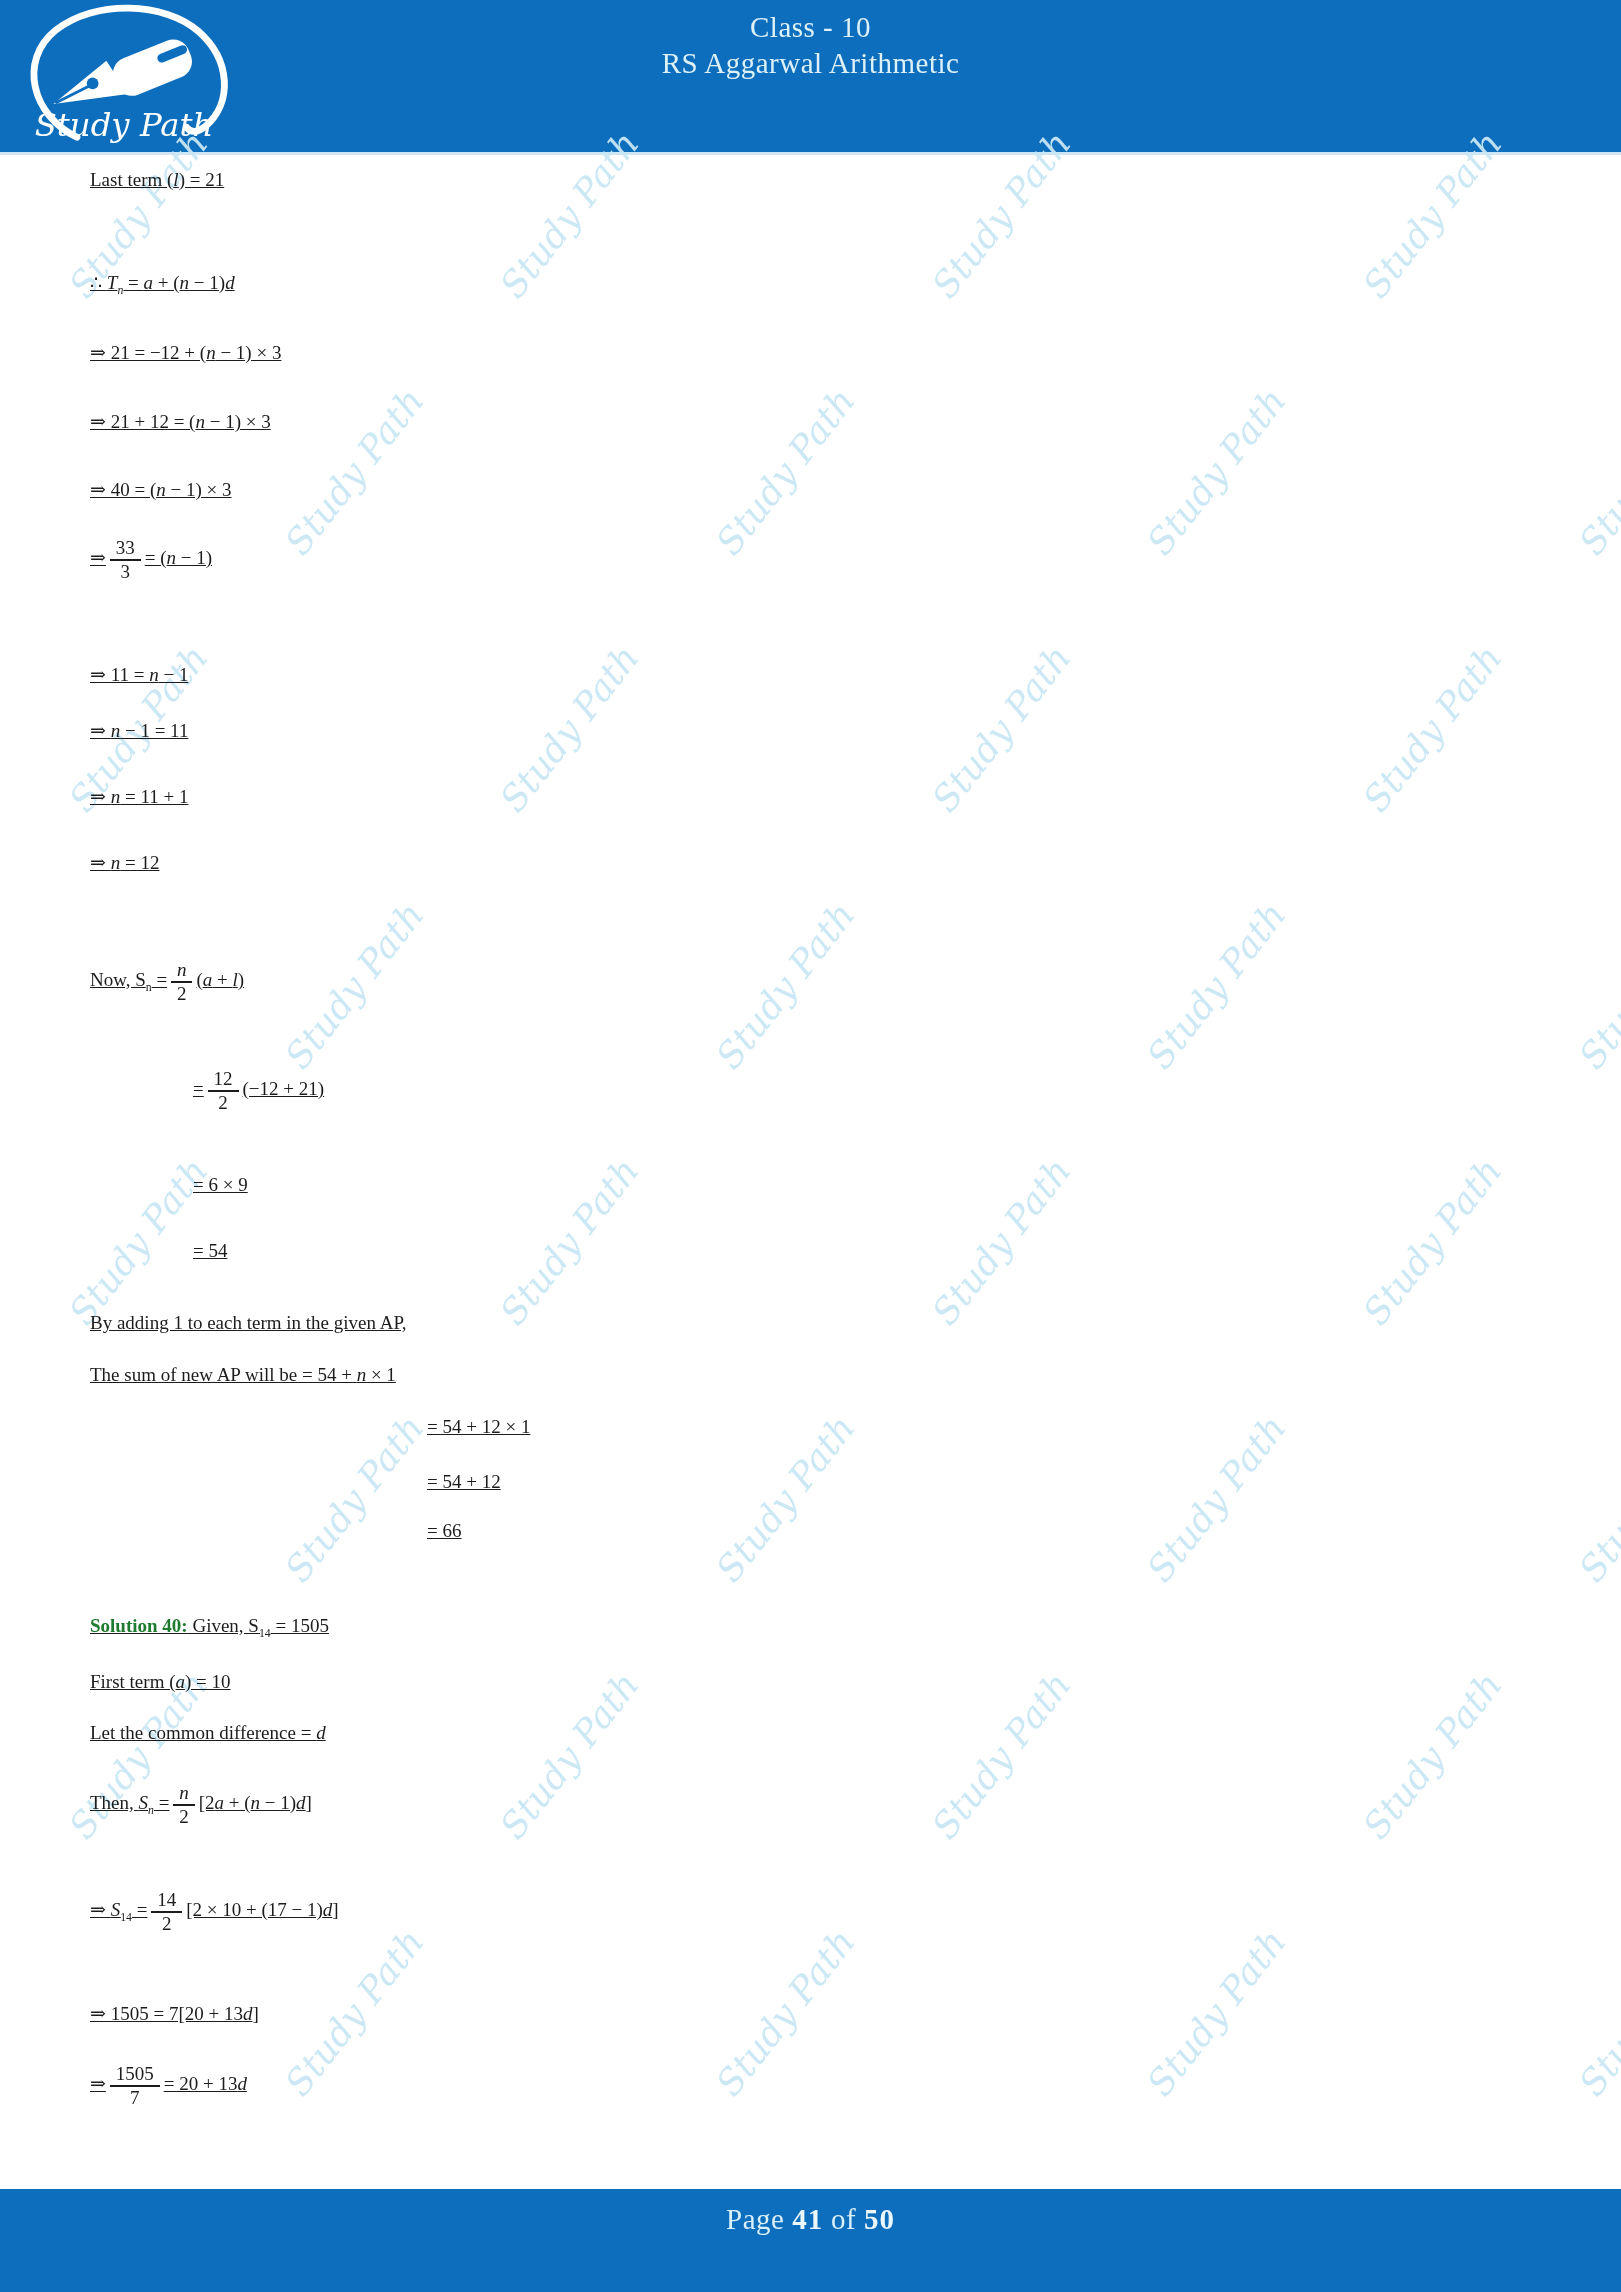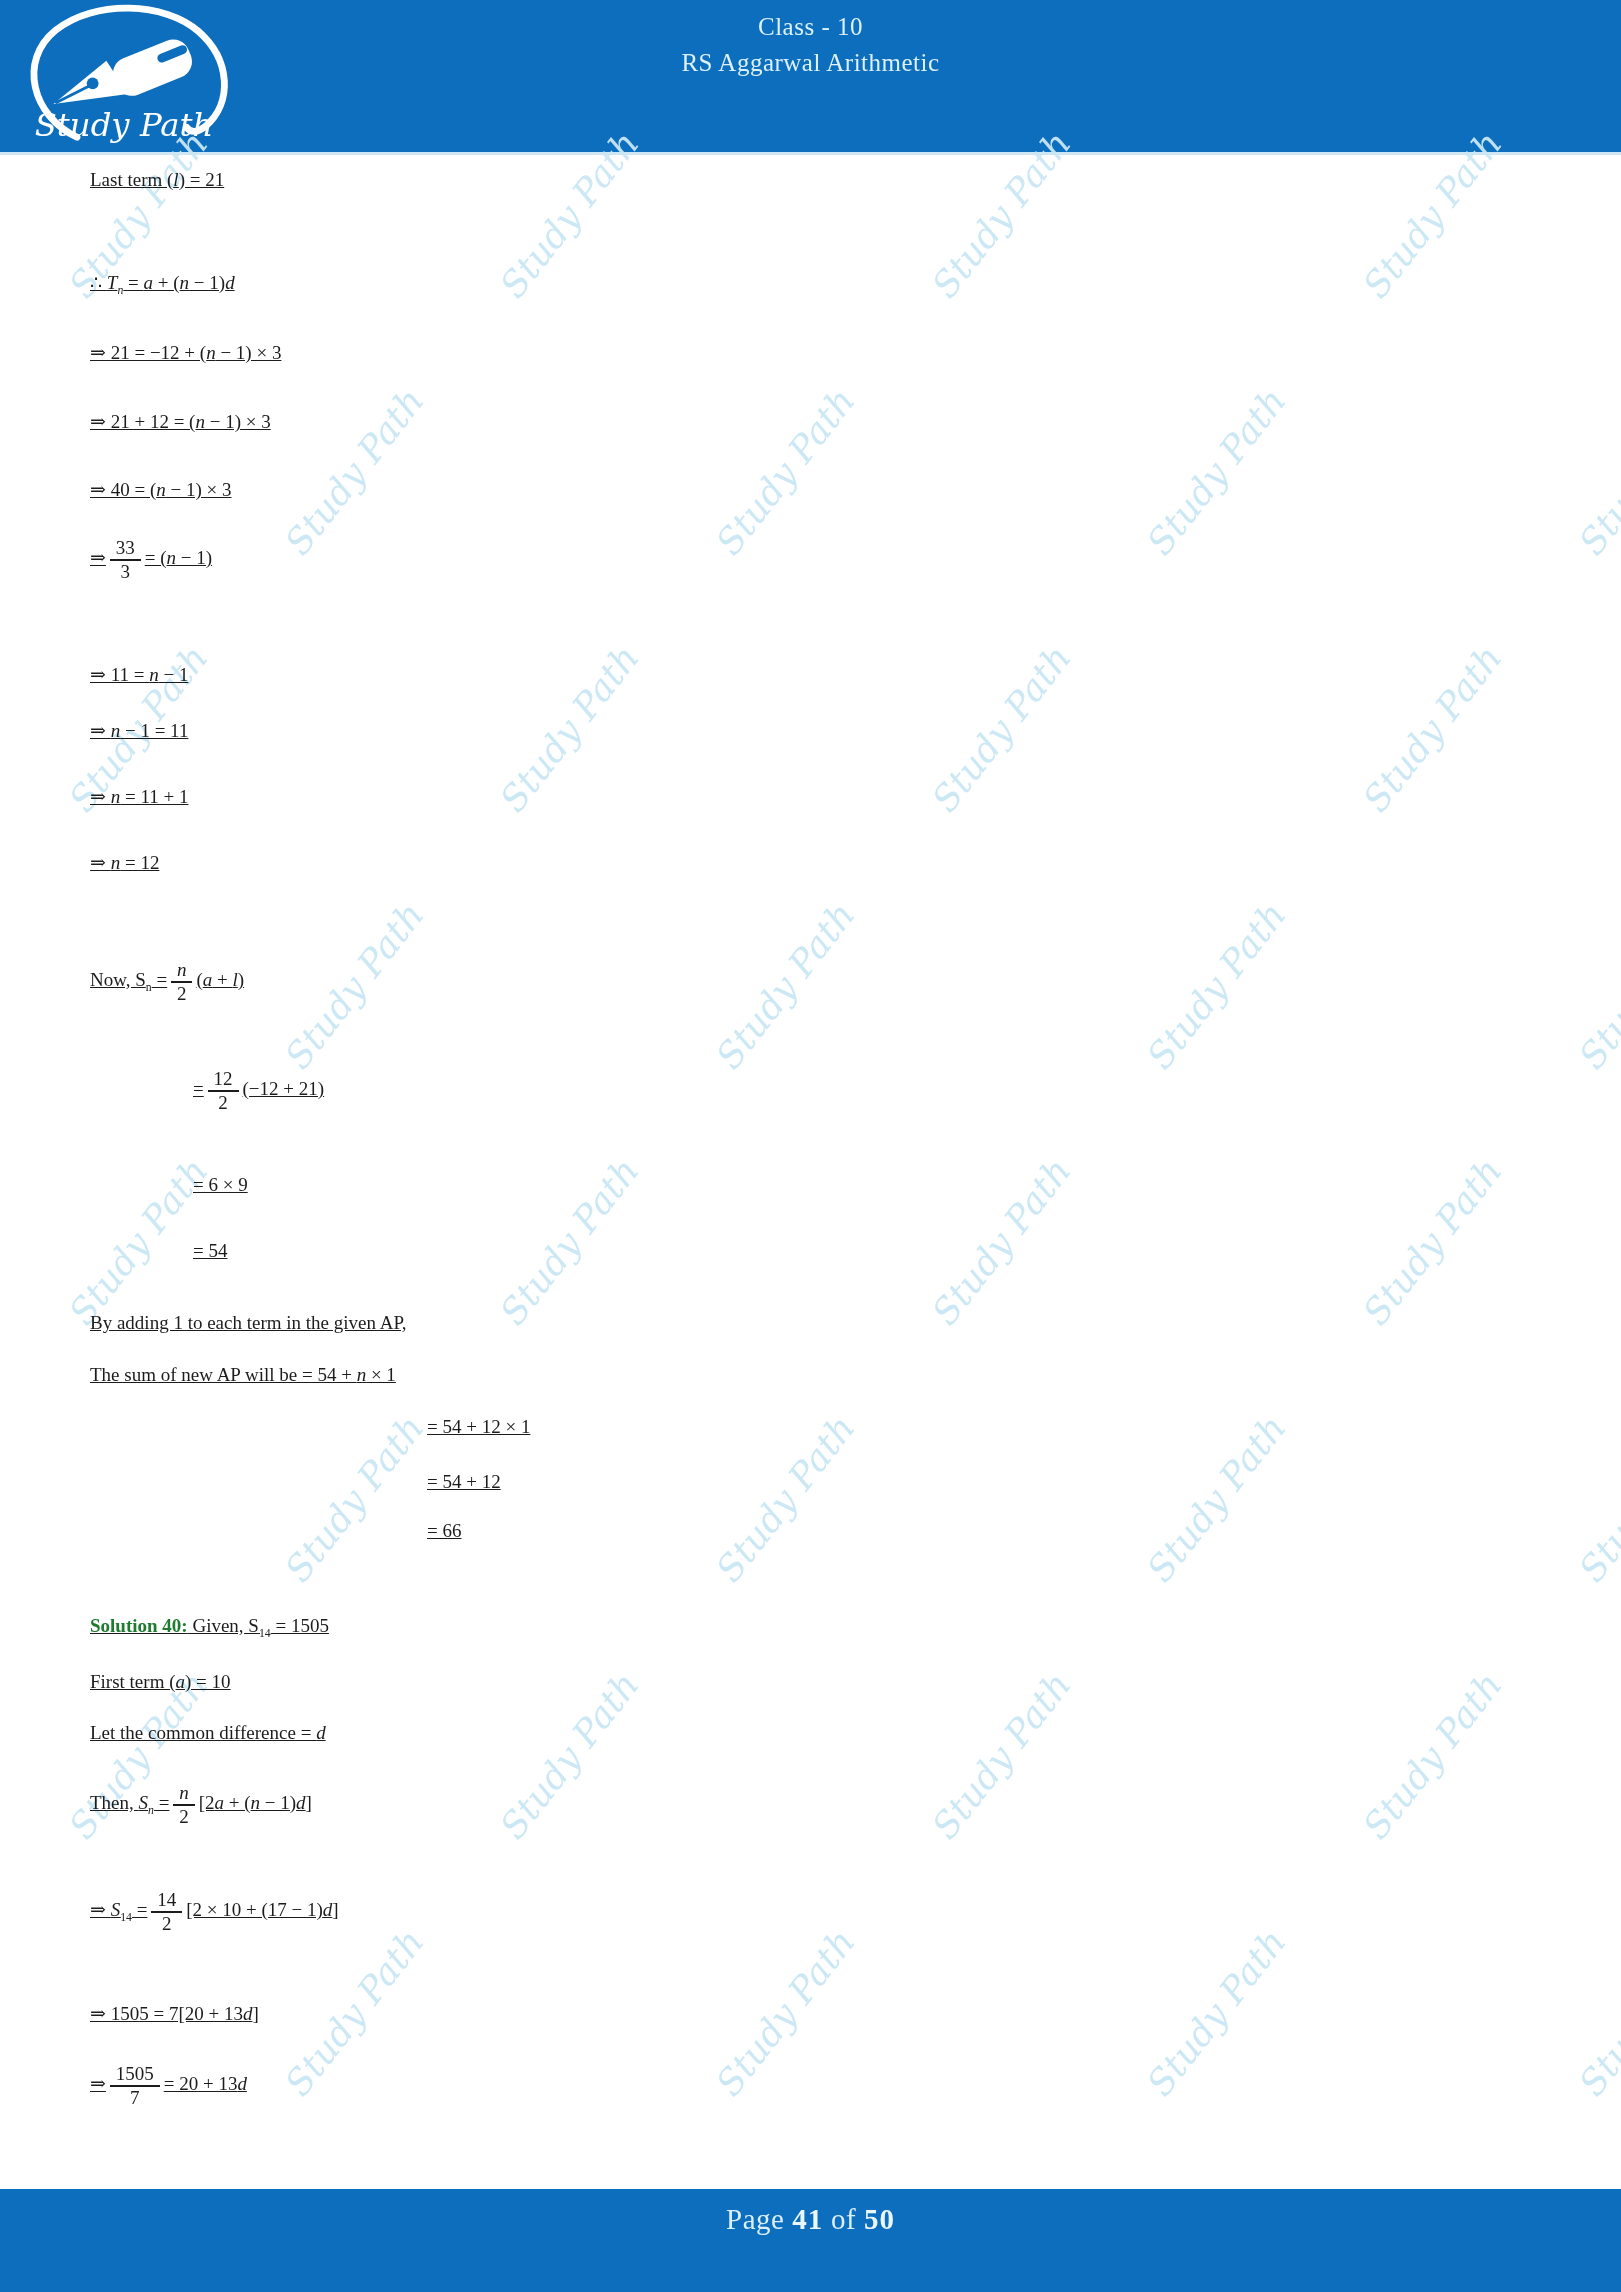--- a/index.html
+++ b/index.html
@@ -15,21 +15,21 @@
     position:relative;width:1621px;height:2293px;background:#ffffff;
     margin:0 auto;overflow:hidden;
   }
   
   .band{position:absolute;left:0;right:0;background:var(--band);}
   .band.top{top:0;height:155px;border-bottom:3.9px solid #cfe6f5;}
   .band.bottom{top:2189px;bottom:0;}
   .logo-wrap{position:absolute;left:15.7px;top:2px;width:216px;height:147px;}
   .header-text{
     position:absolute;left:0;right:0;top:8.8px;text-align:center;
-    color:var(--header-text);font-size:25px;line-height:36px;letter-spacing:0.5px;
+    color:var(--header-text);font-size:29px;line-height:36px;letter-spacing:0.5px;
   }
   
   .content{position:absolute;left:0;top:155px;right:0;bottom:104px;}
   .watermark{
     position:absolute;color:var(--watermark);font-size:36px;font-style:italic;
     white-space:pre;transform:rotate(-52deg);transform-origin:center;
     font-family:"DejaVu Serif","Liberation Serif",serif;opacity:.95;
     pointer-events:none;user-select:none;
   }
   .eq{

